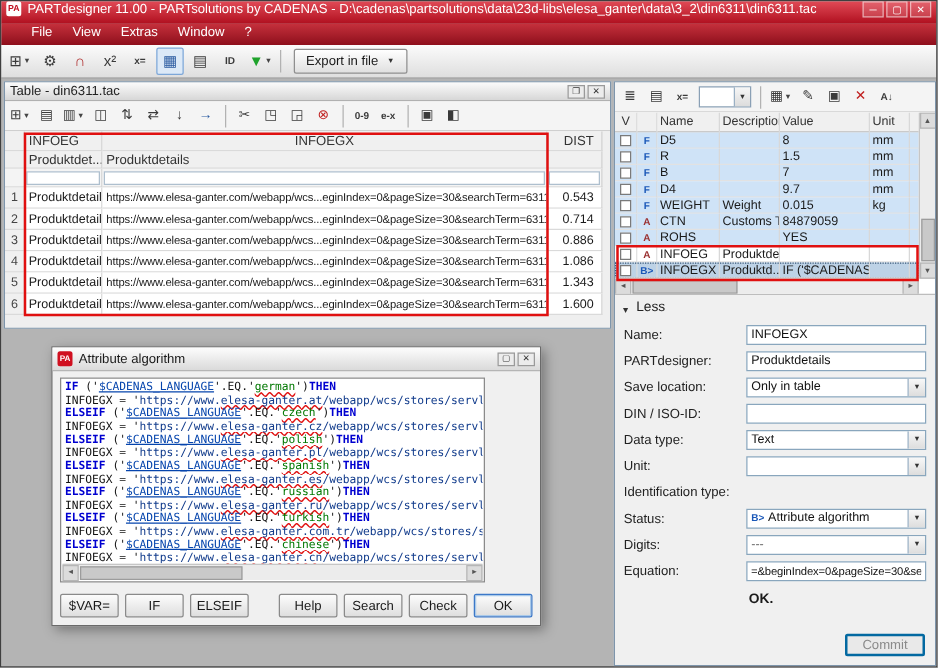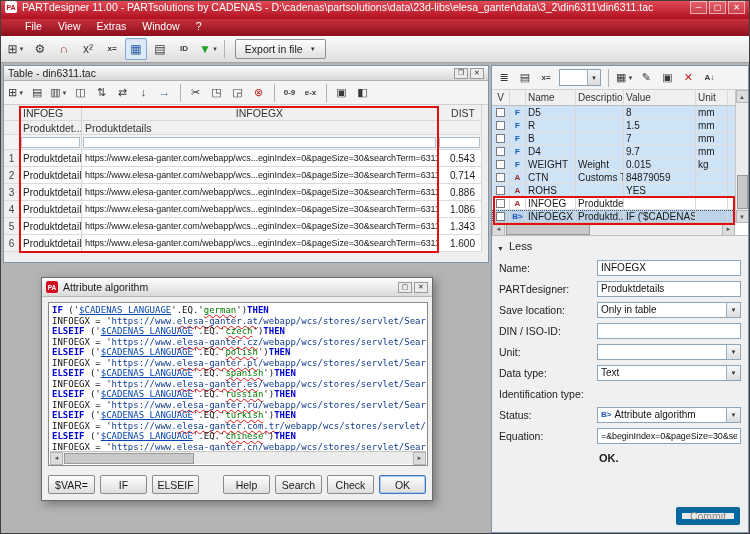--- a/index.html
+++ b/index.html
@@ -95,28 +95,28 @@
   .fctl{flex:1;height:16px;border:1px solid #89a6bd;background:#fff;font-size:10px;padding:0 3px;display:flex;align-items:center;overflow:hidden;white-space:nowrap;font-family:"Liberation Sans",sans-serif;color:#111}
   input.fctl{outline:none}
   .eq{font-size:9px;letter-spacing:-.1px}
   .fsel{padding:0 0 0 3px}
   .fsel-text{flex:1;overflow:hidden;white-space:nowrap}
   .fsel-btn{margin-left:auto;width:14px;height:14px;background:linear-gradient(#f8f8f8,#ddd);border-left:1px solid #9ab0c4;display:flex;align-items:center;justify-content:center;font-size:6px;color:#333;flex:none}
   .status-ic{color:#1b58b8;font-weight:bold;font-size:8px;margin-right:3px;flex:none}
   .dim{color:#666}
   .ok-result{margin:5px 0 0 100px;font-weight:bold;font-size:11px}
   .commit-row{margin-top:auto;display:flex;justify-content:flex-end;padding:4px 1px}
-  .commit-btn{width:64px;height:18px;border:6px solid #0369a1;background:#e9e9e9;color:#8a8a8a;font-size:10.5px;display:flex;align-items:center;justify-content:center;border-radius:2px}
+  .commit-btn{width:64px;height:18px;border:2px solid #0369a1;background:#e9e9e9;color:#8a8a8a;font-size:10.5px;display:flex;align-items:center;justify-content:center;border-radius:2px}
 
   
   .dialog{position:absolute;left:40px;top:214px;width:392px;height:224px;background:#f0f0f0;border:1px solid #6a6a6a;box-shadow:3px 3px 9px rgba(0,0,0,.35);z-index:10}
   .dlg-title{height:19px;background:linear-gradient(#fdfdfd,#dadada);border-bottom:1px solid #b5b5b5;display:flex;align-items:center;padding:0 4px;gap:5px}
   .dlg-icon{width:12px;height:12px;background:#d01020;color:#fff;font-size:6.5px;font-weight:bold;display:flex;align-items:center;justify-content:center;border-radius:2px;flex:none}
   .dlg-title-text{font-size:10.5px}
-  .code-wrap{position:absolute;left:6px;top:24px;width:380px;height:164px;border:1px solid #8a8a8a;background:#fff;overflow:hidden}
+  .code-wrap{position:absolute;left:6px;top:24px;width:340px;height:164px;border:1px solid #8a8a8a;background:#fff;overflow:hidden}
   .code{position:absolute;left:1px;right:1px;top:1px;bottom:14px;overflow:hidden;font-family:"DejaVu Sans Mono",monospace;font-size:9px;line-height:10.5px;padding:1px 2px;white-space:pre;color:#111}
   .kw{color:#0000d0;font-weight:bold}
   .var{color:#0645ad;text-decoration:underline}
   .url{color:#123c8c}
   .mis,.mis2{text-decoration-line:underline;text-decoration-style:wavy;text-decoration-color:#e01010;text-decoration-skip-ink:none}
   .mis{color:#007800}
   .dlg-hscroll{position:absolute;left:1px;right:1px;bottom:1px}
   .dlg-btns{position:absolute;left:6px;right:6px;top:197px;display:flex;gap:5px}
   .dbtn{width:47px;height:19px;border:1px solid #8a8a8a;background:linear-gradient(#fcfcfc,#dedede);display:flex;align-items:center;justify-content:center;font-size:10.5px;border-radius:2px;flex:none}
   .dbtn.push{margin-left:auto}
@@ -507,41 +507,48 @@
           <span class="fctl fsel">
             <span class="fsel-text">Only in table</span>
             <span class="fsel-btn">▼</span>
           </span>
         </div>
         <div class="frow">
           <span class="flabel">DIN / ISO-ID:</span>
           <input class="fctl" style="">
         </div>
         <div class="frow">
+          <span class="flabel">Data type:</span>
+          <span class="fctl fsel">
+            <span class="fsel-text">Text</span>
+            <span class="fsel-btn">▼</span>
+          </span>
+        </div>
+        <div class="frow">
           <span class="flabel">Unit:</span>
           <span class="fctl fsel">
             <span class="fsel-text"></span>
             <span class="fsel-btn">▼</span>
           </span>
         </div>
         <div class="frow">
-          <span class="flabel">Data type:</span>
-          <span class="fctl fsel">
-            <span class="fsel-text">Text</span>
-            <span class="fsel-btn">▼</span>
-          </span>
-        </div>
-        <div class="frow">
           <span class="flabel">Identification type:</span>
         </div>
         <div class="frow">
           <span class="flabel">Status:</span>
           <span class="fctl fsel">
             <span class="status-ic">B&gt;</span>
             <span class="fsel-text">Attribute algorithm</span>
+            <span class="fsel-btn">▼</span>
+          </span>
+        </div>
+        <div class="frow">
+          <span class="flabel">Digits:</span>
+          <span class="fctl fsel">
+            <span class="fsel-text dim">---</span>
             <span class="fsel-btn">▼</span>
           </span>
         </div>
         <div class="frow">
           <span class="flabel">Equation:</span>
           <input class="fctl eq" value="=&amp;beginIndex=0&amp;pageSize=30&amp;searchTerm=6311' ENDIF" style="">
         </div>
         <div class="ok-result">OK.</div>
         <div class="commit-row">
           <span class="commit-btn">Commit</span>

